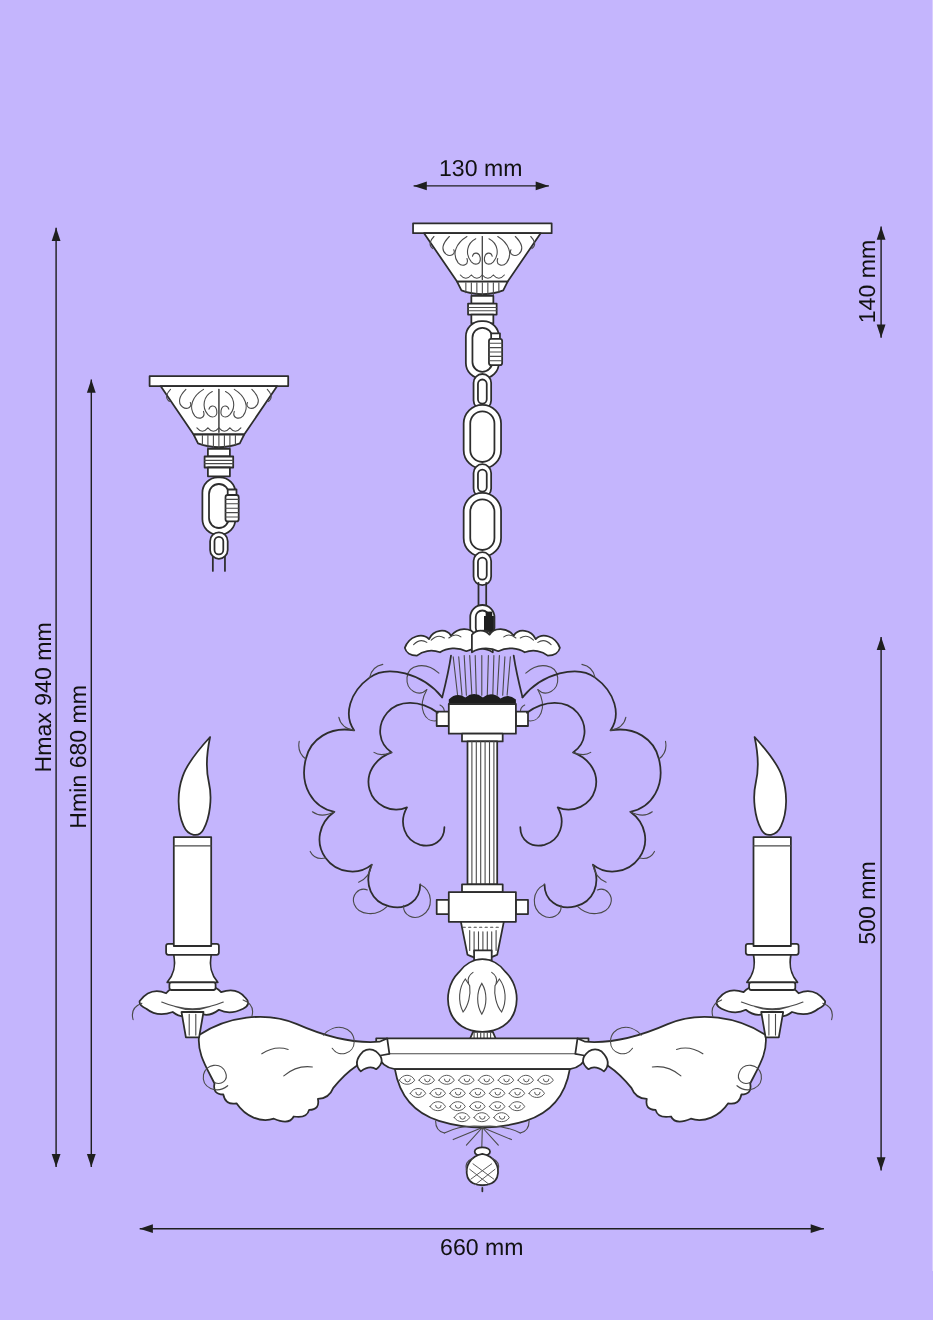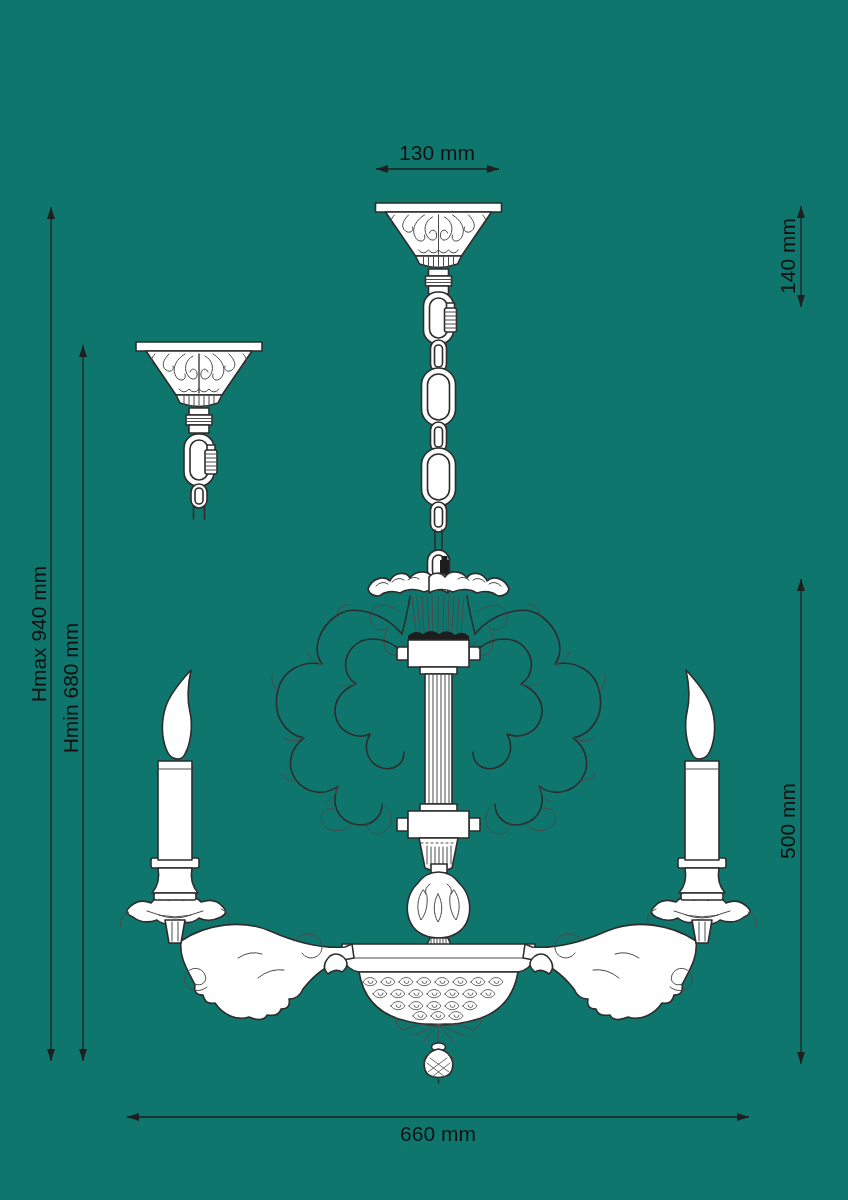--- a/index.html
+++ b/index.html
@@ -1,16 +1,16 @@
 <!DOCTYPE html>
 <html><head>
 <meta charset="utf-8">
 <style>
   html,body { margin:0; padding:0; background:#ffffff; }
-  .stage { position:relative; width:848px; height:1200px; background:#0f766e; overflow:hidden;
+  .stage { position:relative; width:848px; height:1200px; background:#c4b5fd; overflow:hidden;
            font-family:"Liberation Sans", sans-serif; }
   svg { display:block; }
   .ln   { fill:none; stroke:#2d2d2d; stroke-width:1.6; stroke-linecap:round; stroke-linejoin:round; }
   .fw   { fill:#ffffff; stroke:#2d2d2d; stroke-width:1.6; stroke-linejoin:round; }
   .fine { fill:none; stroke:#4a4a4a; stroke-width:1; stroke-linecap:round; }
   .fil  { fill:none; stroke:#5a5a5a; stroke-width:.9; stroke-linecap:round; }
   .dk   { fill:#1d1d1d; stroke:none; }
   .dim  { fill:none; stroke:#1f1f1f; stroke-width:1.3; }
   .arr  { fill:#1f1f1f; stroke:none; }
   .lbl  { font-family:"Liberation Sans", sans-serif; font-size:21px; fill:#111111; }

